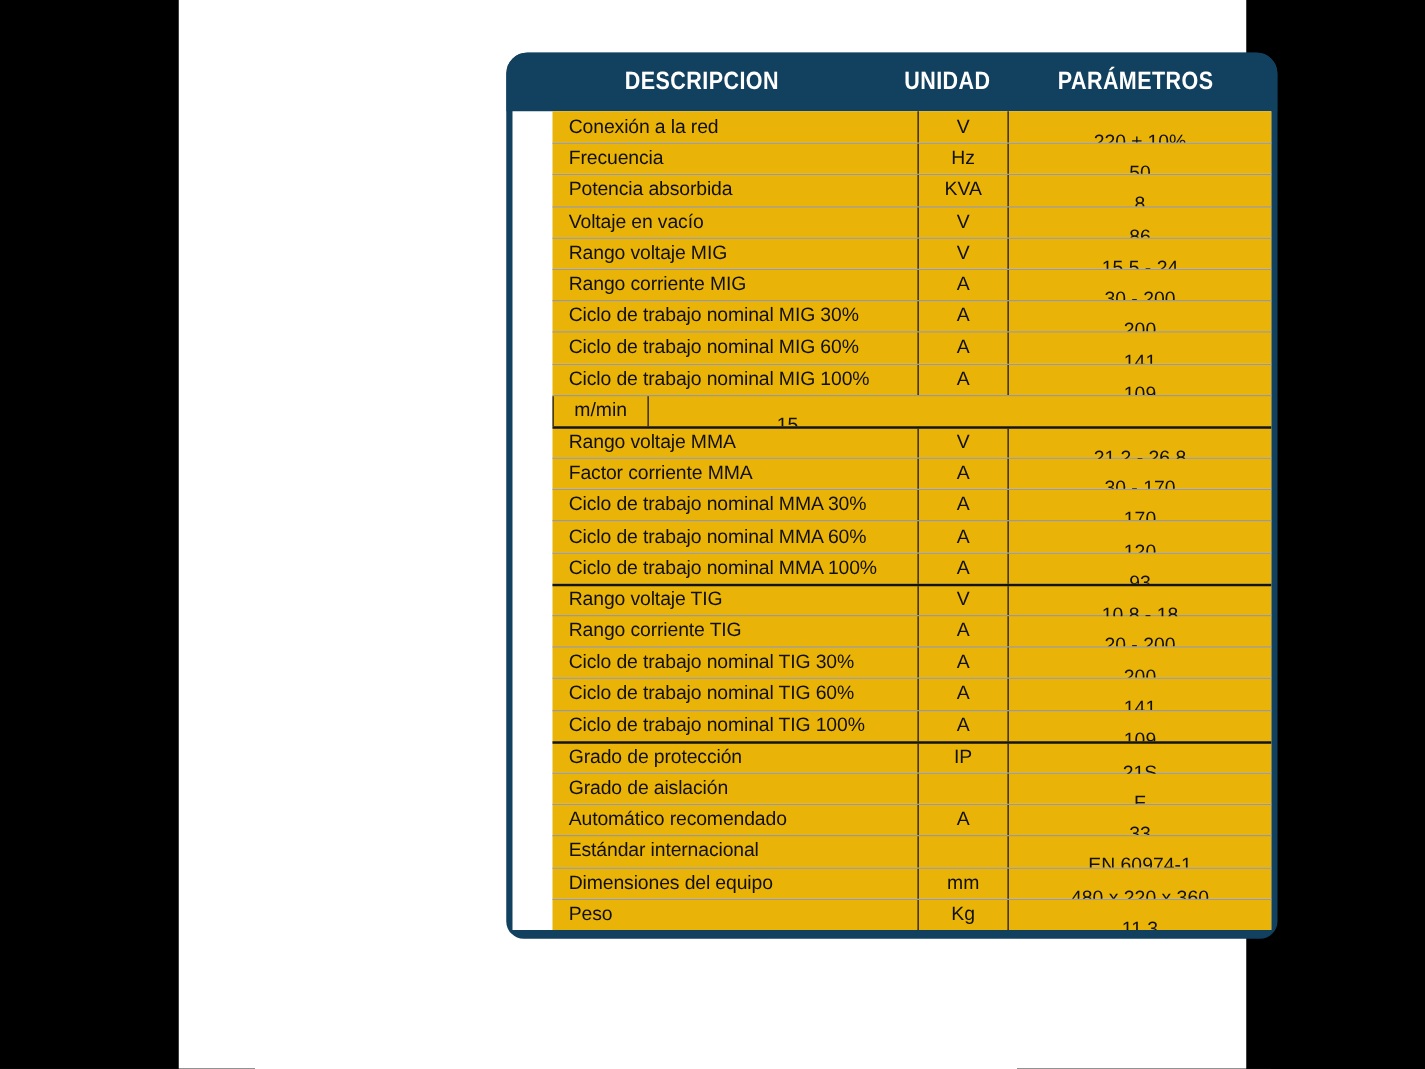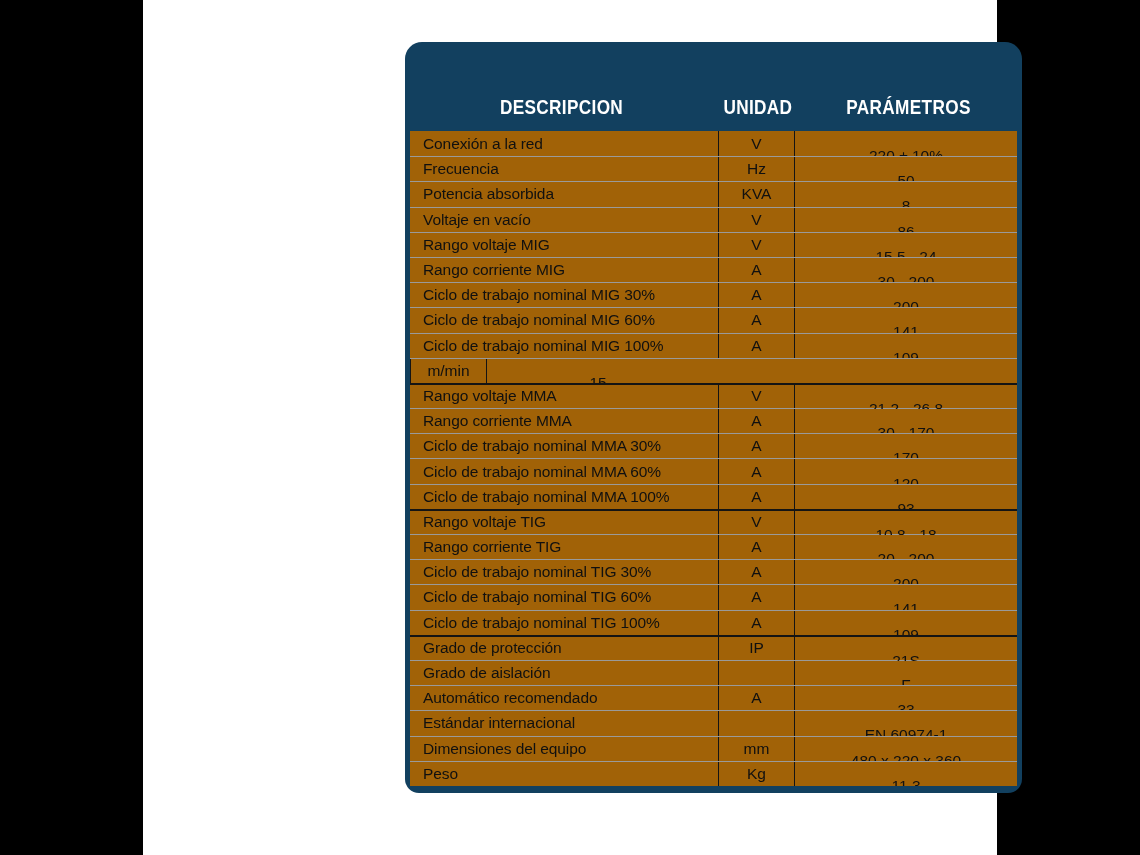--- a/index.html
+++ b/index.html
@@ -42,21 +42,20 @@
     padding: 0 0 7px 0;
     box-sizing: border-box;
     overflow: hidden;
   }
 
   .spec-header {
     display: flex;
     background: #12405f;
     height: 47px;
     align-items: center;
-    margin-top: 42px;
   }
   .spec-header .hcell {
     color: #ffffff;
     font-weight: bold;
     font-size: 20px;
     letter-spacing: 0.4px;
     text-align: center;
     transform: scaleX(0.86);
     white-space: nowrap;
   }
@@ -65,23 +64,24 @@
   .hcell.c-param { width: 227px; }
 
   .spec-body {
     margin: 0 5px;
     background: #ffffff;
   }
 
   .srow {
     display: flex;
     height: 25.2px;
-    background: #a16207;
+    background: #eab308;
     border-top: 1px solid #9a9a9a;
     box-sizing: border-box;
+    margin-left: 32px;
   }
   .srow:first-child { border-top: none; }
   .srow.group-start {
     border-top: 2.6px solid #141414;
     justify-content: center;
   }
 
   .cell {
     box-sizing: border-box;
     white-space: nowrap;
@@ -174,21 +174,21 @@
           <div class="srow">
             <div class="cell c-unit">m/min</div>
             <div class="cell c-param">15</div>
           </div>
           <div class="srow group-start">
             <div class="cell c-desc">Rango voltaje MMA</div>
             <div class="cell c-unit">V</div>
             <div class="cell c-param">21,2 - 26,8</div>
           </div>
           <div class="srow">
-            <div class="cell c-desc">Rango corriente MMA</div>
+            <div class="cell c-desc">Factor corriente MMA</div>
             <div class="cell c-unit">A</div>
             <div class="cell c-param">30 - 170</div>
           </div>
           <div class="srow">
             <div class="cell c-desc">Ciclo de trabajo nominal MMA 30%</div>
             <div class="cell c-unit">A</div>
             <div class="cell c-param">170</div>
           </div>
           <div class="srow">
             <div class="cell c-desc">Ciclo de trabajo nominal MMA 60%</div>

